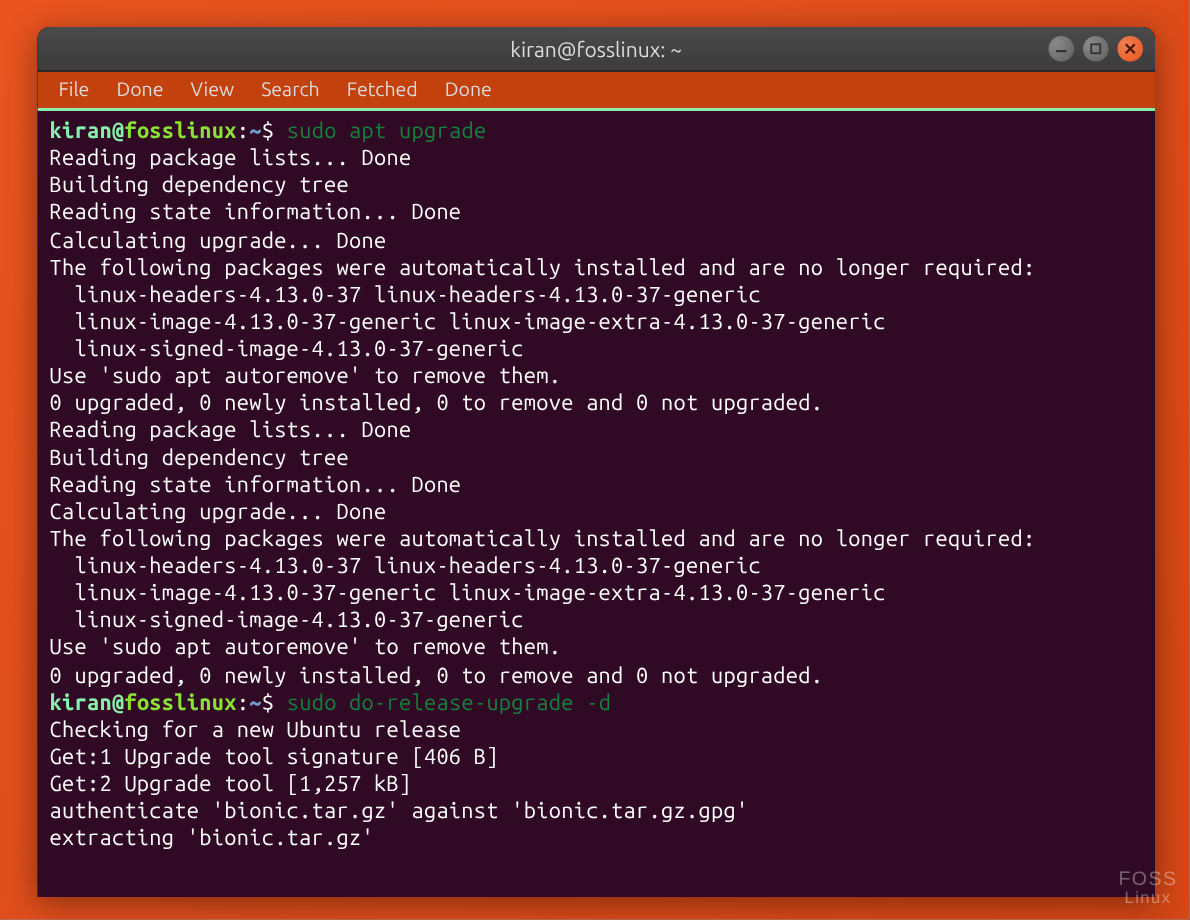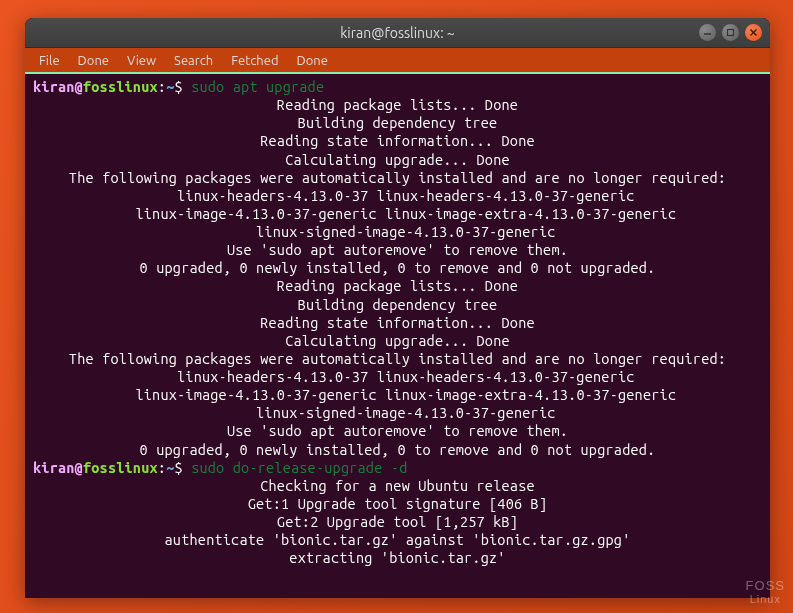--- a/index.html
+++ b/index.html
@@ -95,21 +95,21 @@
       font-size: 14.5px;
       line-height: 1.25;
       letter-spacing: 0.2px;
       color: #fff;
     }
     .term-line {
       white-space: pre-wrap;
       word-break: break-all;
     }
     .prompt-user {
-      color: #f0abfc;
+      color: #86efac;
       font-weight: bold;
     }
     .prompt-host {
       color: #8ae234;
       font-weight: bold;
     }
     .prompt-colon {
       color: #fff;
     }
     .prompt-path {
@@ -117,21 +117,20 @@
       font-weight: bold;
     }
     .prompt-dollar {
       color: #fff;
     }
     .cmd {
       color: #15803d;
     }
     .output {
       color: #fff;
-      text-align: center;
     }
     .watermark {
       position: absolute;
       right: 8px;
       bottom: 8px;
       color: rgba(255,255,255,0.35);
       font-family: sans-serif;
       font-size: 11px;
       line-height: 1.1;
       text-align: center;

